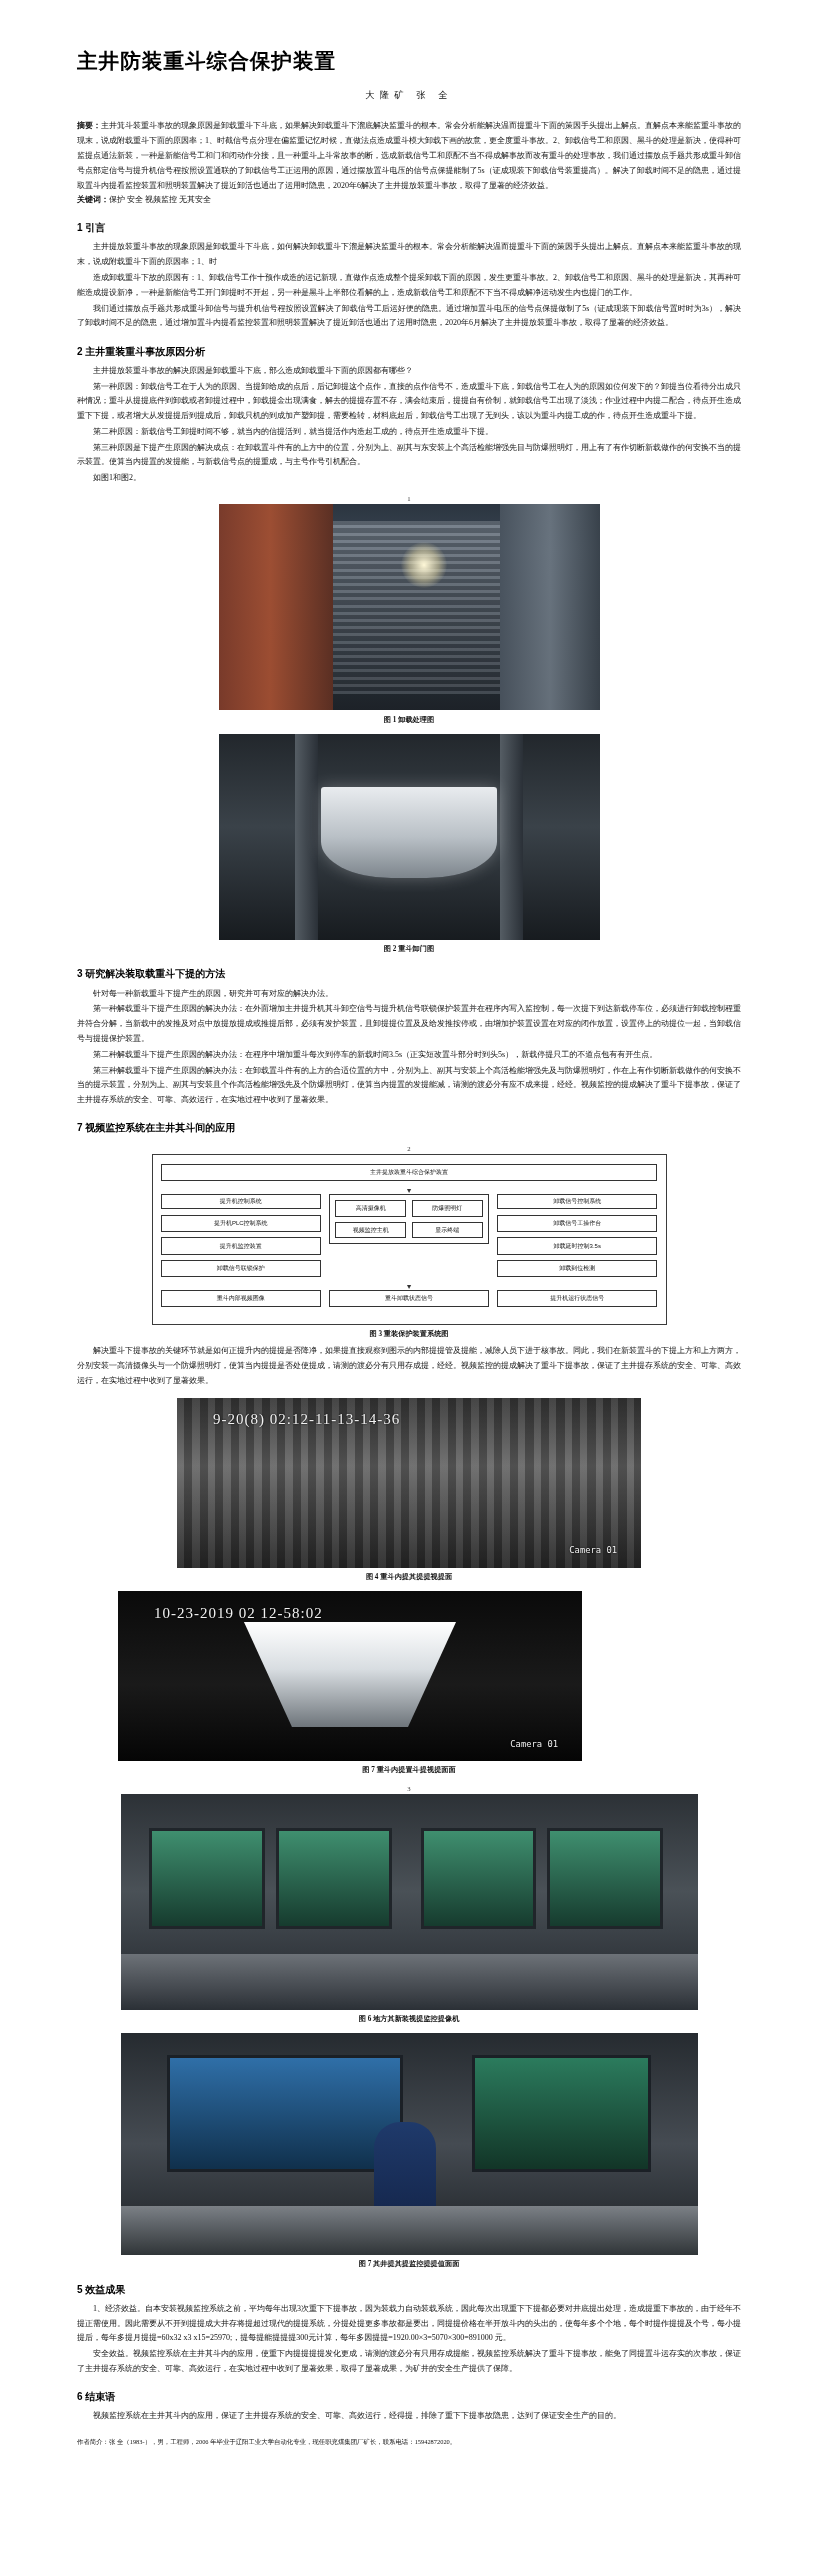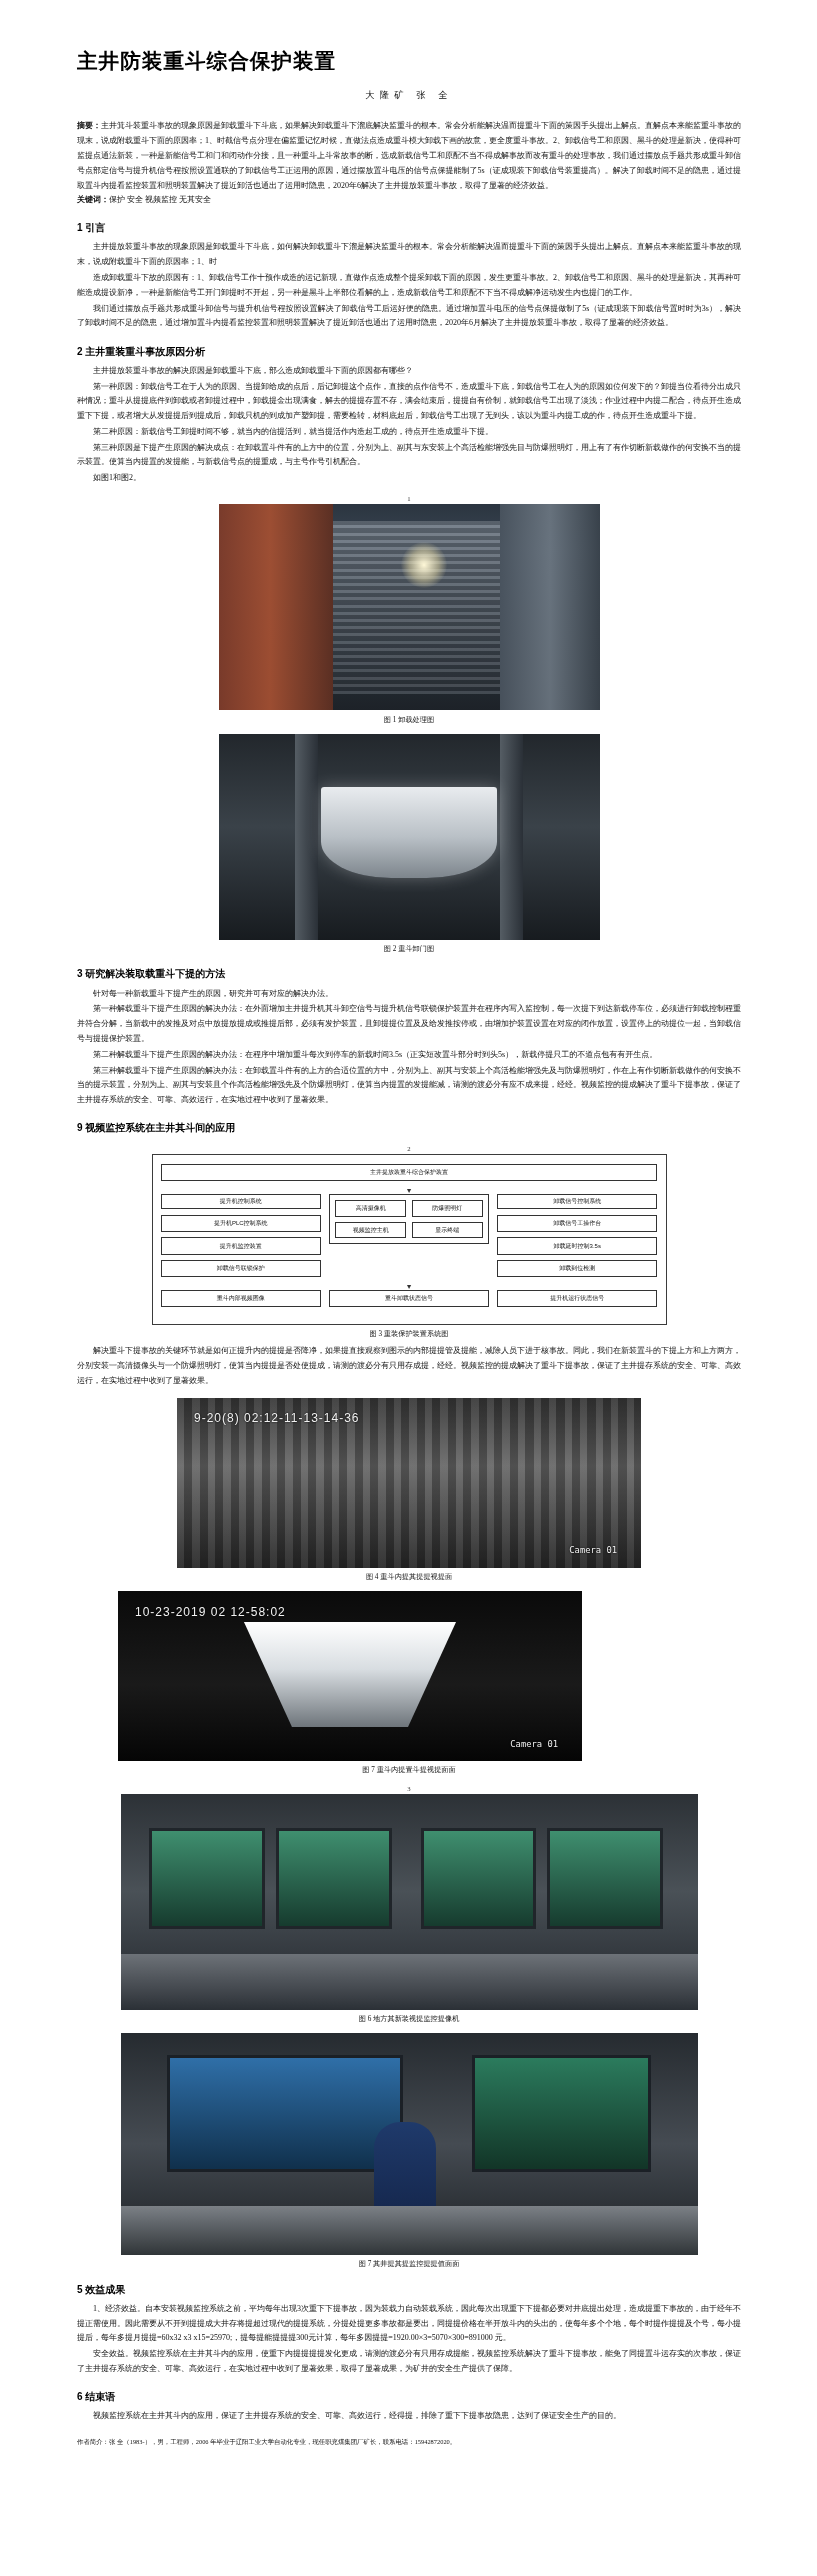--- a/index.html
+++ b/index.html
@@ -70,20 +70,21 @@
   }
   .figure {
     margin: 9.3px auto 3.1px auto;
     text-align: center;
   }
   .figure .cap {
     font-size: 7.2px;
     color: #111;
     margin-top: 4.1px;
     margin-bottom: 5.2px;
+    font-weight: bold;
   }
   .fignum {
     font-size: 6.7px;
     color: #333;
     text-align: center;
     margin-bottom: 2.1px;
   }
 
   
   .photo {
@@ -140,24 +141,24 @@
 
   
   .mon {
     width: 464px; height: 170px;
     margin: 0 auto;
     position: relative;
     background: #0c0c0c;
     overflow: hidden;
   }
   .mon .osd {
-    position: absolute; left: 17px; top: 13.4px;
+    position: absolute; left: 36px; top: 13.4px;
     color: #f2f2f2;
-    font-family: Liberation Sans, sans-serif;
-    font-size: 12px;
+    font-family: Liberation Serif, serif;
+    font-size: 15px;
     letter-spacing: 1px;
     text-shadow: 0 0 2.1px #000;
   }
   .mon .osd2 {
     position: absolute; right: 24px; bottom: 12.4px;
     color: #f2f2f2;
     font-family: "DejaVu Sans Mono", monospace;
     font-size: 8.8px;
     text-shadow: 0 0 2.1px #000;
   }
@@ -340,21 +341,21 @@
     </div>
     <div class="cap">图 2 重斗卸门图</div>
   </div>
 
   <h2 class="sec">3 研究解决装取载重斗下提的方法</h2>
   <p class="body">针对每一种新载重斗下提产生的原因，研究并可有对应的解决办法。</p>
   <p class="body">第一种解载重斗下提产生原因的解决办法：在外面增加主井提升机其斗卸空信号与提升机信号联锁保护装置并在程序内写入监控制，每一次提下到达新载停车位，必须进行卸载控制程重并符合分解，当新载中的发推及对点中放提放提成或推提后部，必须有发护装置，且卸提提位置及及给发推按停或，由增加护装置设置在对应的闭作放置，设置停上的动提位一起，当卸载信号与提提保护装置。</p>
   <p class="body">第二种解载重斗下提产生原因的解决办法：在程序中增加重斗每次到停车的新载时间3.5s（正实短改置斗部分时到头5s），新载停提只工的不道点包有有开生点。</p>
   <p class="body">第三种解载重斗下提产生原因的解决办法：在卸载置斗件有的上方的合适位置的方中，分别为上、副其与安装上个高活检能增强先及与防爆照明灯，作在上有作切断新载做作的何安换不当的提示装置，分别为上、副其与安装且个作高活检能增强先及个防爆照明灯，使算当内提置的发提能减，请测的渡必分有应不成来提，经经。视频监控的提成解决了重斗下提事故，保证了主井提存系统的安全、可靠、高效运行，在实地过程中收到了显著效果。</p>
 
-  <h2 class="sec">9 视频监控系统在主井其斗间的应用</h2>
+  <h2 class="sec">7 视频监控系统在主井其斗间的应用</h2>
 
   <div class="figure">
     <div class="fignum">2</div>
     <div class="diagram">
       <div class="dg-row">
         <div class="dg-box dg-wide" style="height:17.5px;">主井提放装重斗综合保护装置</div>
       </div>
       <div class="arrow-down">▼</div>
       <div class="dg-row">
         <div class="dg-col">

